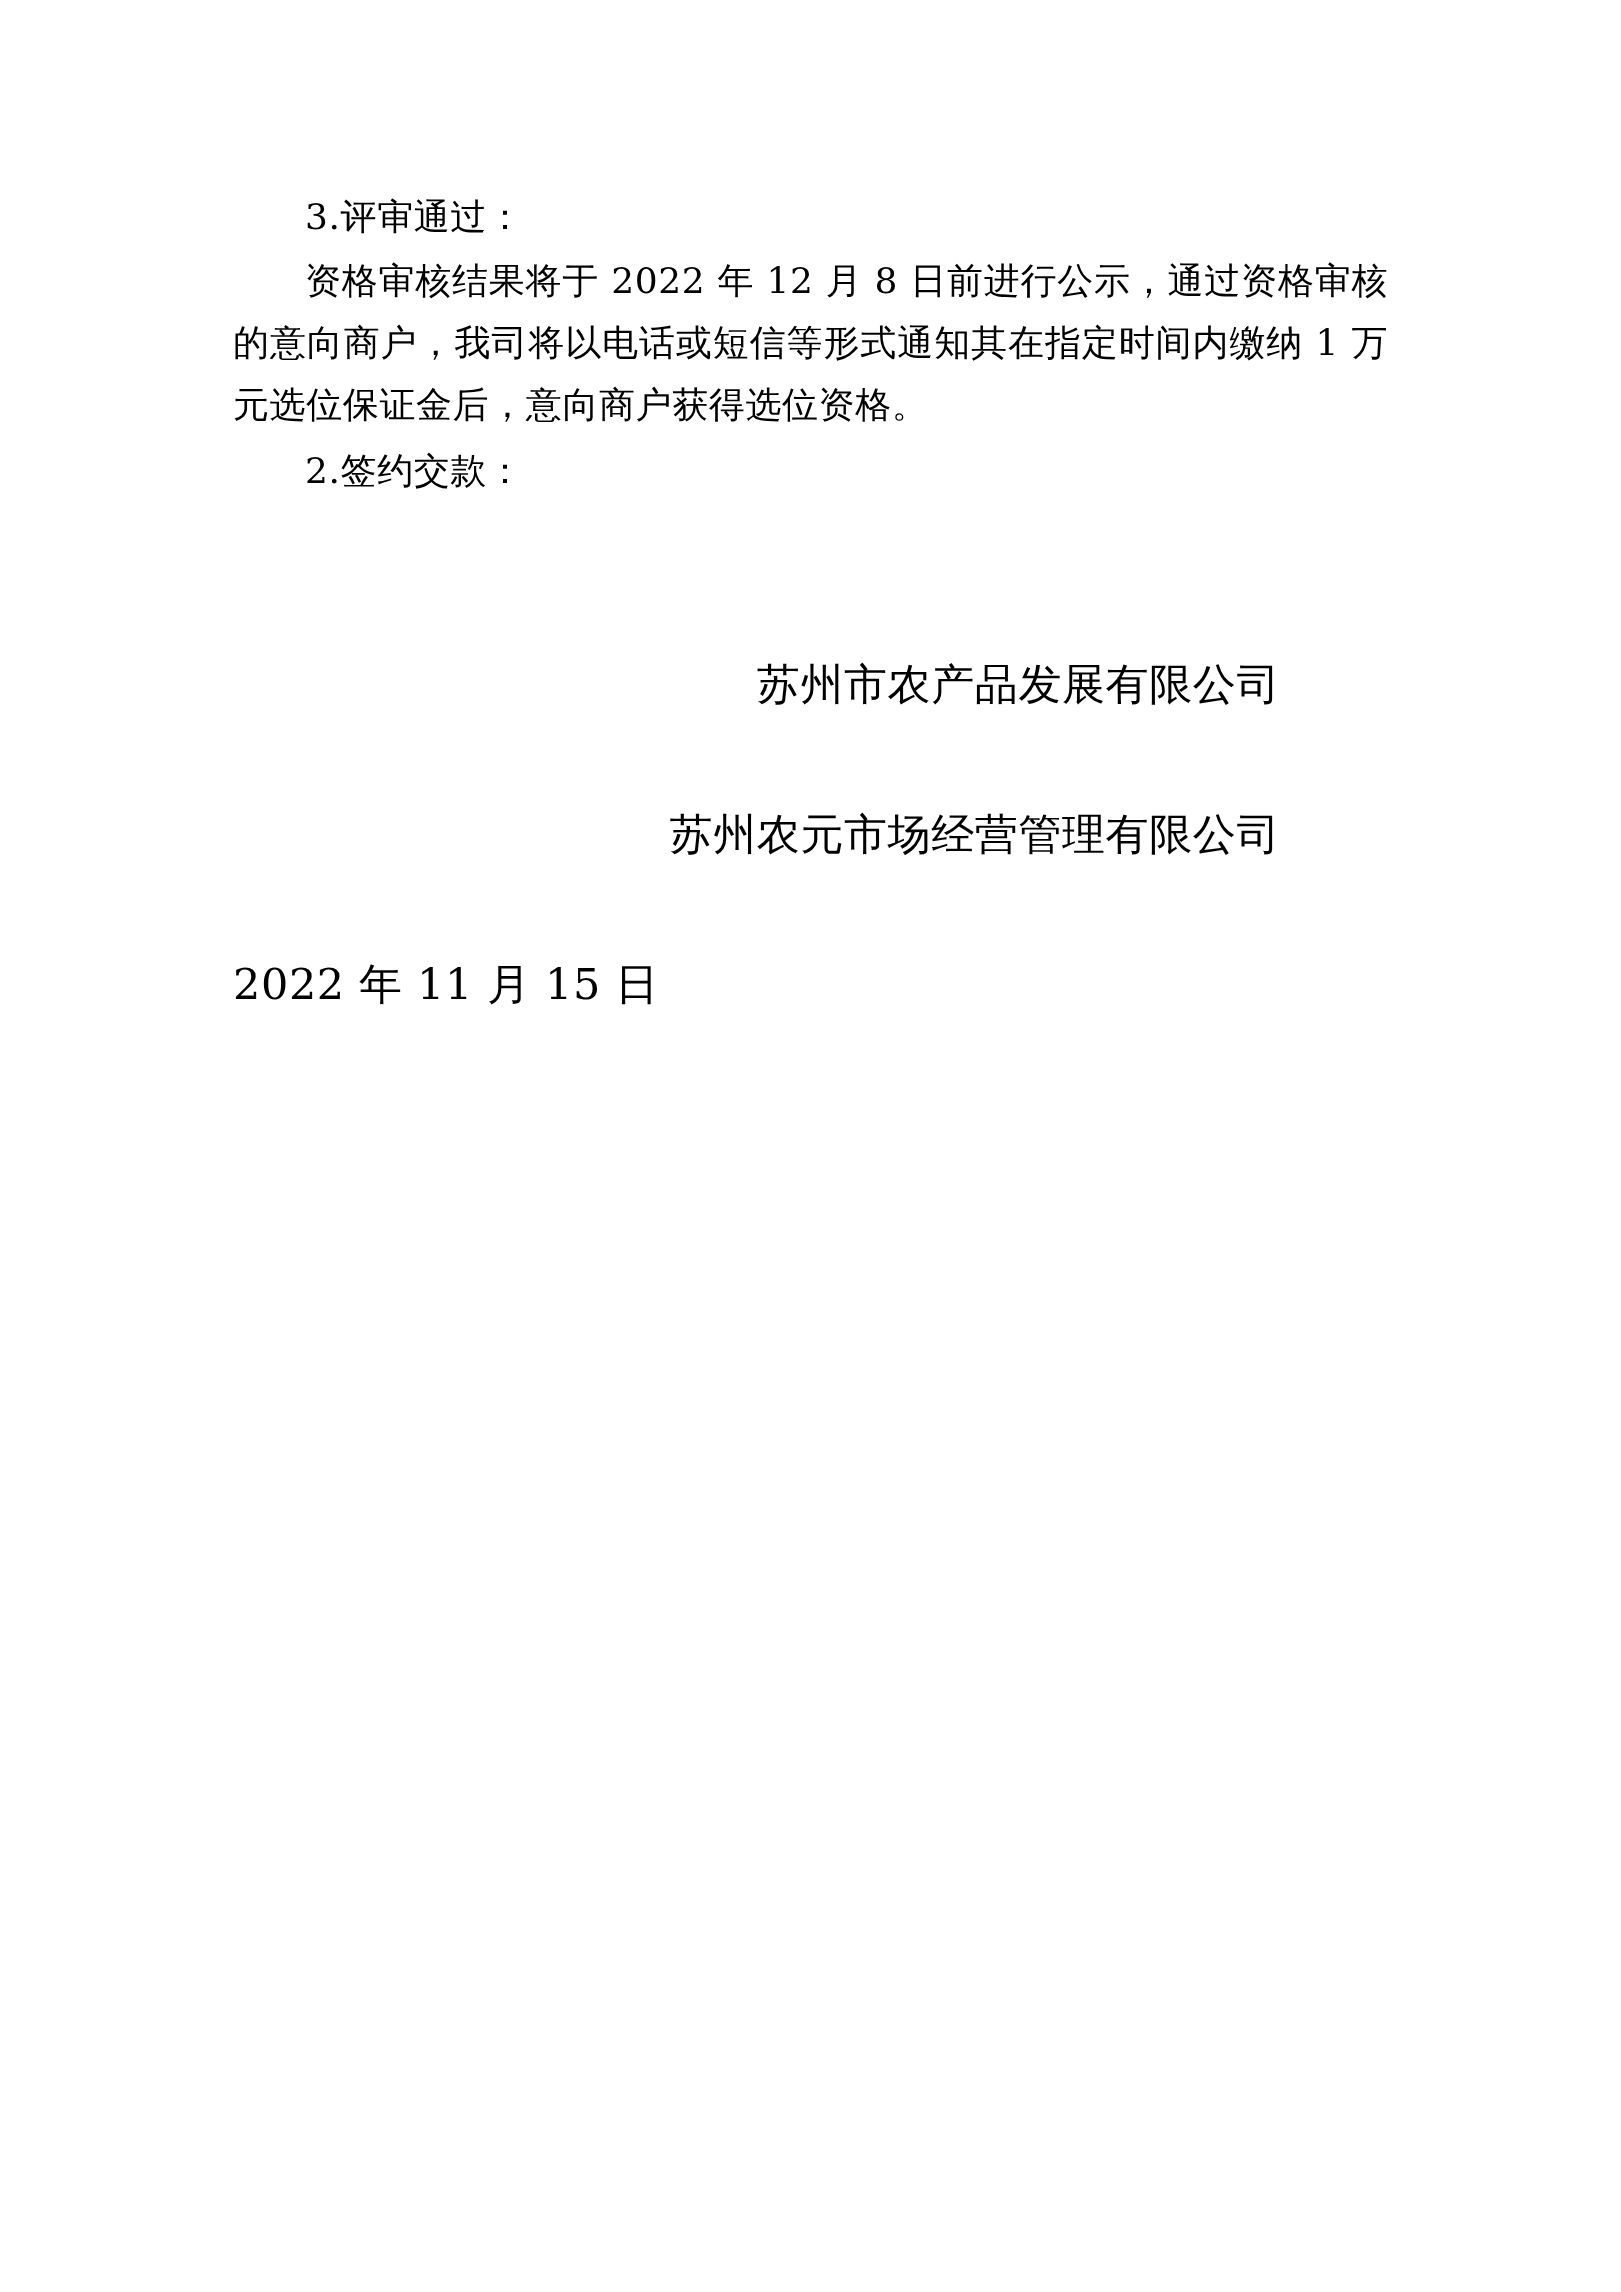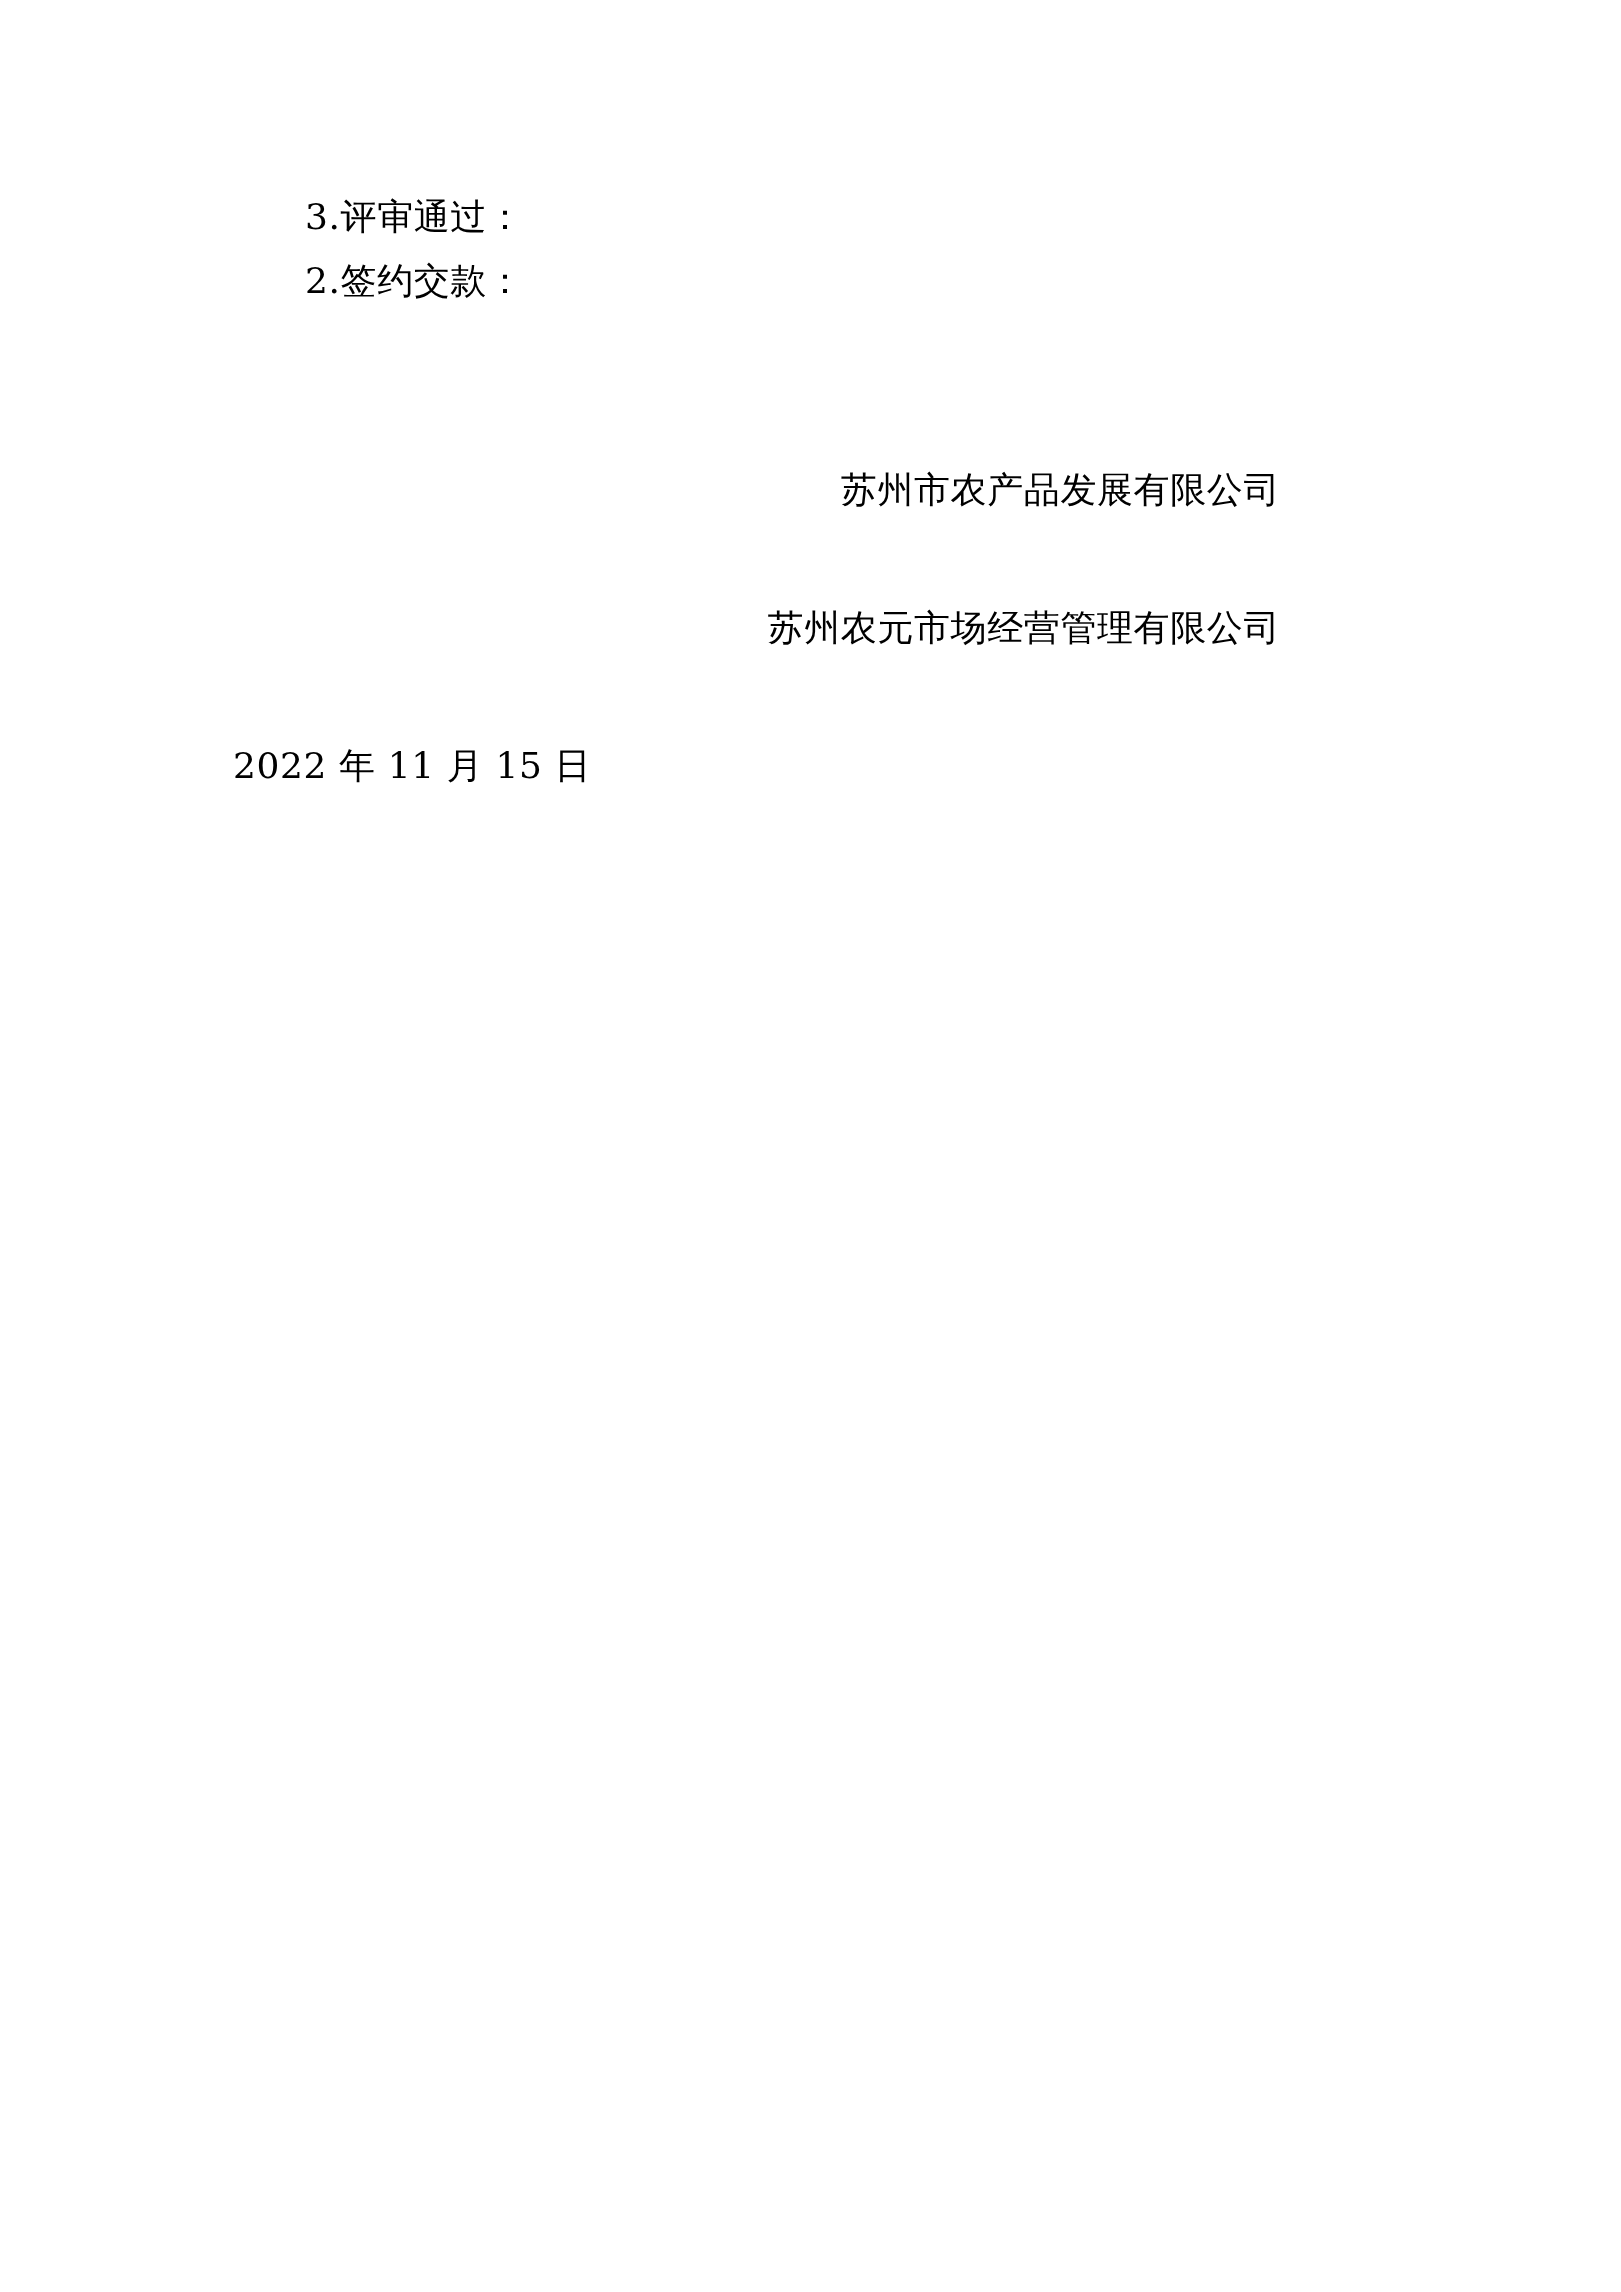--- a/index.html
+++ b/index.html
@@ -30,21 +30,21 @@
   }
   .para {
     margin: 0 0 3.9px 0;
     text-indent: 2em;
   }
   .para.heading-item {
     margin-bottom: 2px;
   }
   .sign-block {
     margin-top: 147px;
-    font-size: 36px;
+    font-size: 43px;
     line-height: 1.72;
     letter-spacing: 0.6px;
   }
   .sign-line {
     text-align: right;
     padding-right: 108px;
     margin-bottom: 76px;
   }
   .sign-date {
     padding-right: 157px;
@@ -52,20 +52,21 @@
   }
 </style>
 </head>
 <body>
 
 <div class="page">
   <div class="doc-body">
 
     <p class="para heading-item">3.评审通过：</p>
 
+    <p class="para">资格审核结果将于 2022 年 12 月 8 日前进行公示，通过资格审核的意向商户，我司将以电话或短信等形式通知其在指定时间内缴纳 1 万元选位保证金后，意向商户获得选位资格。</p>
 
 
 
     <p class="para heading-item">2.签约交款：</p>
 
 
   </div>
 
   <div class="sign-block">
     <div class="sign-line">苏州市农产品发展有限公司</div>

